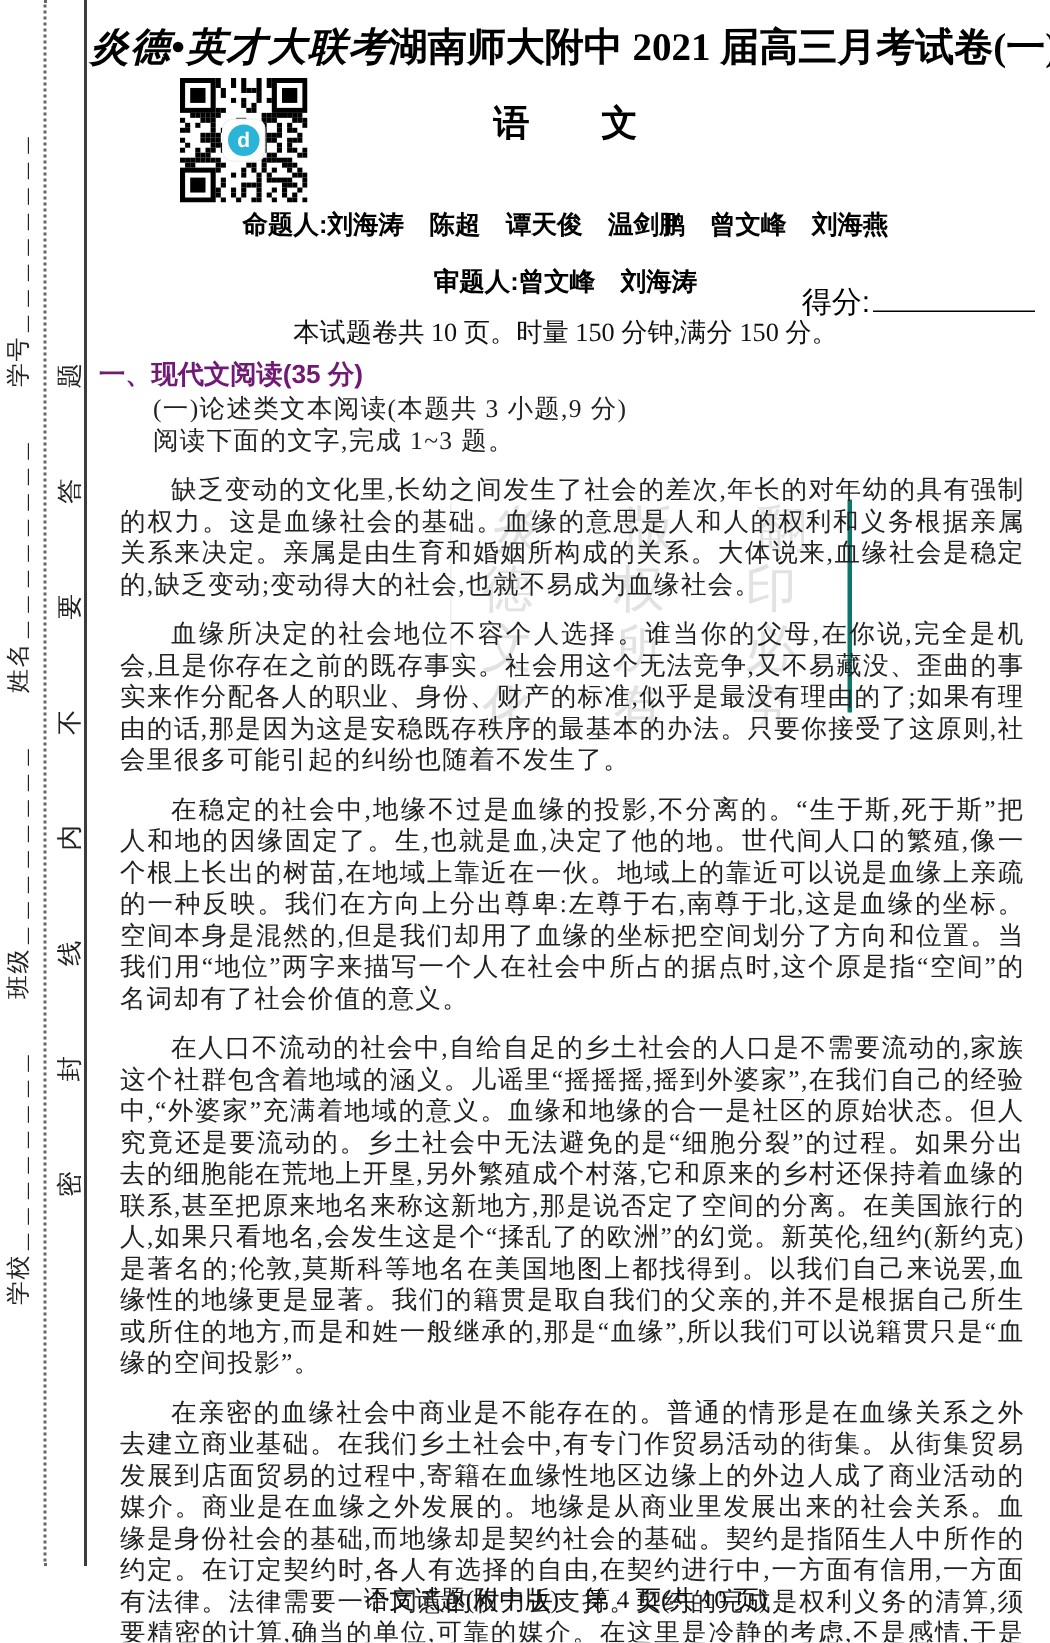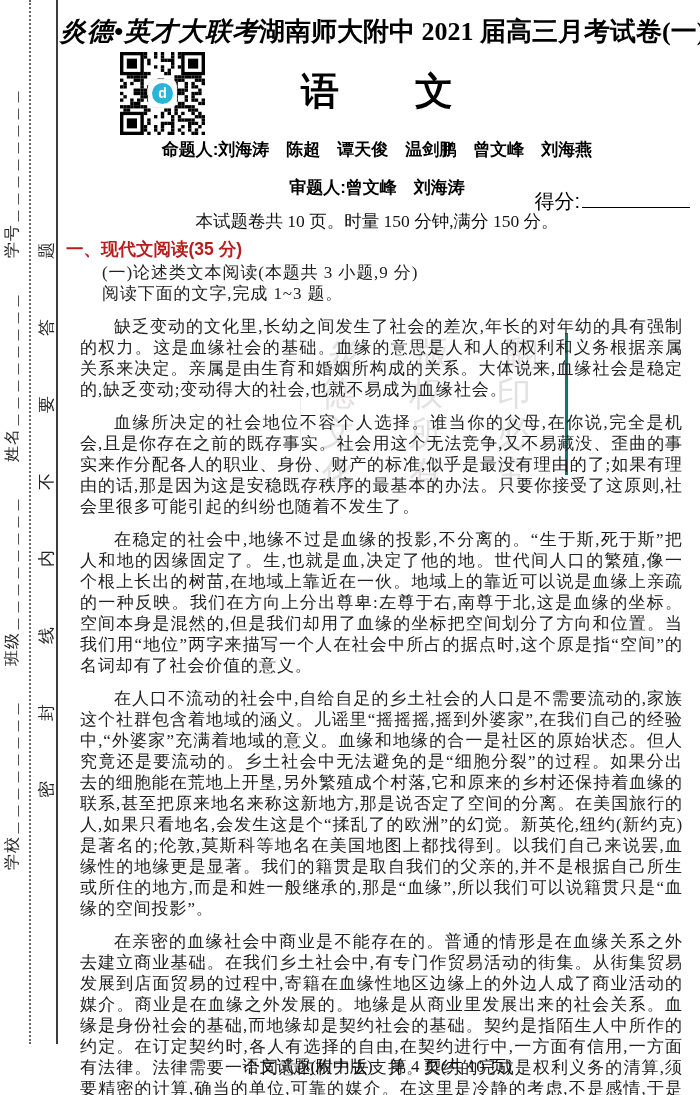--- a/index.html
+++ b/index.html
@@ -42,21 +42,21 @@
     text-indent:14px;
   }
   
   .hdr{position:absolute;left:60px;width:634px;text-align:center;z-index:2;}
   .main-title{
     top:14px;font-size:26px;font-weight:bold;white-space:nowrap;color:#000;
     letter-spacing:0px;
   }
   .main-title .brush{font-style:italic;letter-spacing:1px;}
   .subject-title{
-    top:66px;font-size:38px;font-weight:bold;
+    top:66px;font-size:24px;font-weight:bold;
     font-family:Liberation Mono, monospace;color:#000;
   }
   .qr-wrap{position:absolute;left:120px;top:52px;width:85px;height:83px;z-index:3;}
   .qr-wrap svg{display:block;}
   .qr-logo{
     position:absolute;left:29px;top:28px;width:27px;height:27px;border-radius:6px;
     background:#fff;box-shadow:0 0 0 1px #f2f2f2;display:flex;align-items:center;justify-content:center;
   }
   .qr-logo .dot{
     width:21px;height:21px;border-radius:50%;
@@ -76,21 +76,21 @@
     font-family:"Liberation Sans","DejaVu Sans",sans-serif;color:#000;
   }
   .score-underline{
     display:inline-block;width:108px;height:1px;border-bottom:1.5px solid #000;
     vertical-align:baseline;margin-left:2px;
   }
   .instructions-line{top:209px;font-size:17.5px;color:#111;}
   
   .section-heading{
     position:absolute;left:66px;top:237px;font-size:17.5px;font-weight:bold;
-    font-family:"Liberation Sans","DejaVu Sans",sans-serif;color:#b91c1c;z-index:2;
+    font-family:"Liberation Sans","DejaVu Sans",sans-serif;color:#701a75;z-index:2;
   }
   .body-block{
     position:absolute;left:68px;top:262px;width:627px;z-index:1;
     font-size:17px;line-height:21px;letter-spacing:0.9px;
     text-align:justify;color:#222;
   }
   .body-block p{margin:12px;text-indent:2em;}
   .subsection-heading,.reading-prompt{text-indent:2em;}
   .attribution{text-align:right;text-indent:0 !important;padding-right:4px;}
   .footer-line{

